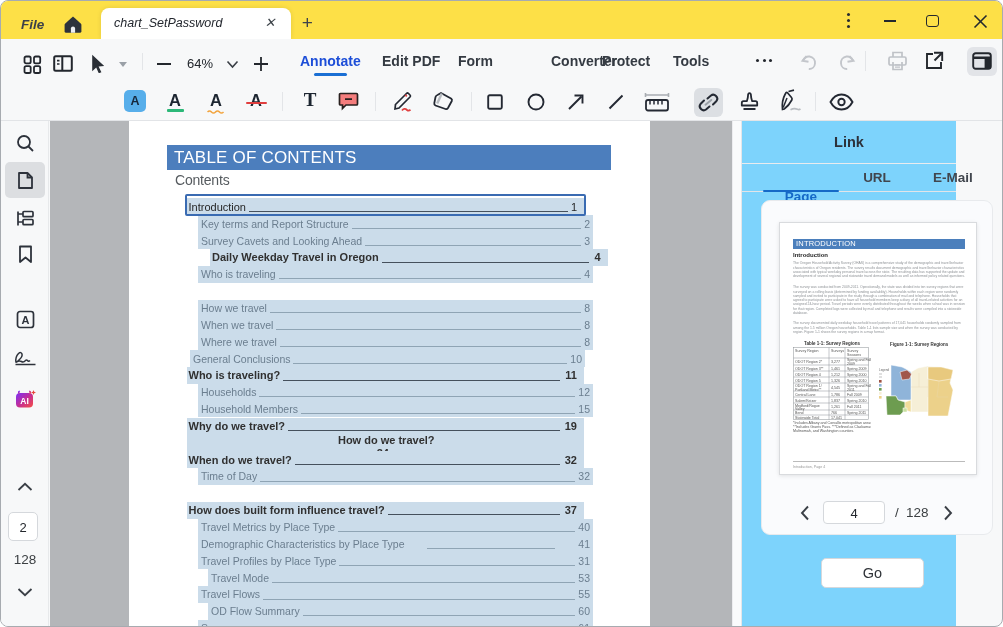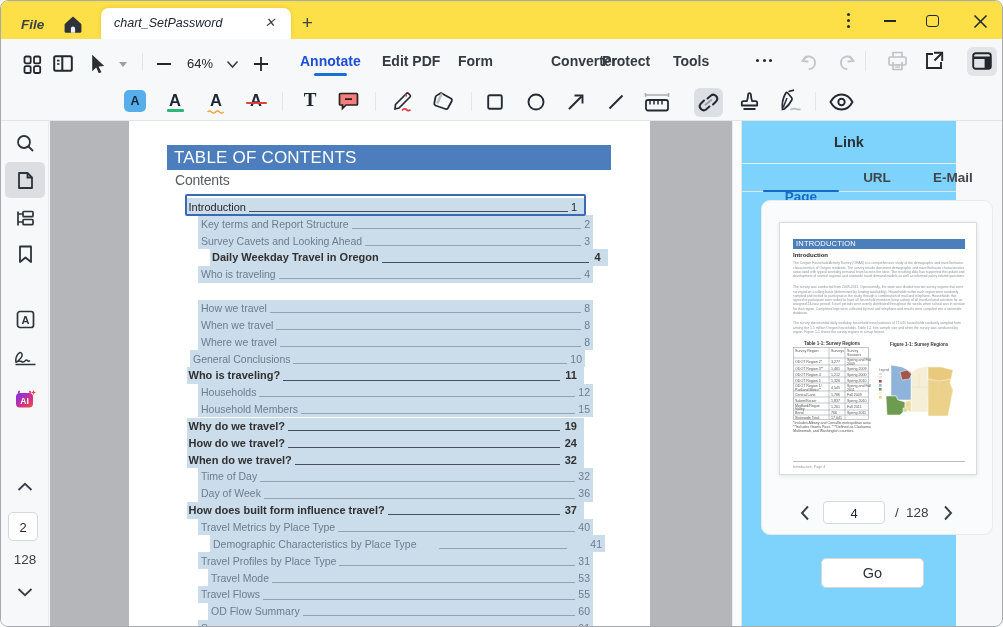--- a/index.html
+++ b/index.html
@@ -302,51 +302,46 @@
 <div class="trow l2" style="top:279.6px;left:69.0px;width:395.0px;">
             <span class="tt">Household Members</span>
             <span class="ld"></span>
             <span class="pn">15</span>
           </div>
 <div class="trow l1b" style="top:296.5px;left:57.5px;width:397.5px;">
             <span class="tt">Why do we travel?</span>
             <span class="ld"></span>
             <span class="pn">19</span>
           </div>
-<div class="trow l1b" style="top:313.3px;left:57.5px;width:397.5px;">
+<div class="trow l1b" style="top:313.3px;left:57.5px;width:397.5px;flex-direction:column;">
             <span class="tt">How do we travel?</span>
             <span class="ld"></span>
             <span class="pn">24</span>
           </div>
 <div class="trow l1b" style="top:330.2px;left:57.5px;width:397.5px;">
             <span class="tt">When do we travel?</span>
             <span class="ld"></span>
             <span class="pn">32</span>
           </div>
 <div class="trow l2" style="top:347.0px;left:69.0px;width:395.0px;">
             <span class="tt">Time of Day</span>
             <span class="ld"></span>
             <span class="pn">32</span>
           </div>
-<div class="trow l2" style="top:363.9px;left:69.0px;width:395.0px;">
-            <span class="tt">Day of Week</span>
-            <span class="ld"></span>
-            <span class="pn">36</span>
-          </div>
 <div class="trow l1b" style="top:380.7px;left:57.5px;width:397.5px;">
             <span class="tt">How does built form influence travel?</span>
             <span class="ld"></span>
             <span class="pn">37</span>
           </div>
 <div class="trow l2" style="top:397.6px;left:69.0px;width:395.0px;">
             <span class="tt">Travel Metrics by Place Type</span>
             <span class="ld"></span>
             <span class="pn">40</span>
           </div>
-<div class="trow l2" style="top:414.4px;left:81px;width:395.0px;gap:20px;">
+<div class="trow l2" style="top:414.4px;left:69.0px;width:395.0px;gap:20px;">
             <span class="tt">Demographic Characteristics by Place Type</span>
             <span class="ld"></span>
             <span class="pn">41</span>
           </div>
 <div class="trow l2" style="top:431.2px;left:69.0px;width:395.0px;">
             <span class="tt">Travel Profiles by Place Type</span>
             <span class="ld"></span>
             <span class="pn">31</span>
           </div>
 <div class="trow l3" style="top:448.1px;left:79.0px;width:385.0px;">

